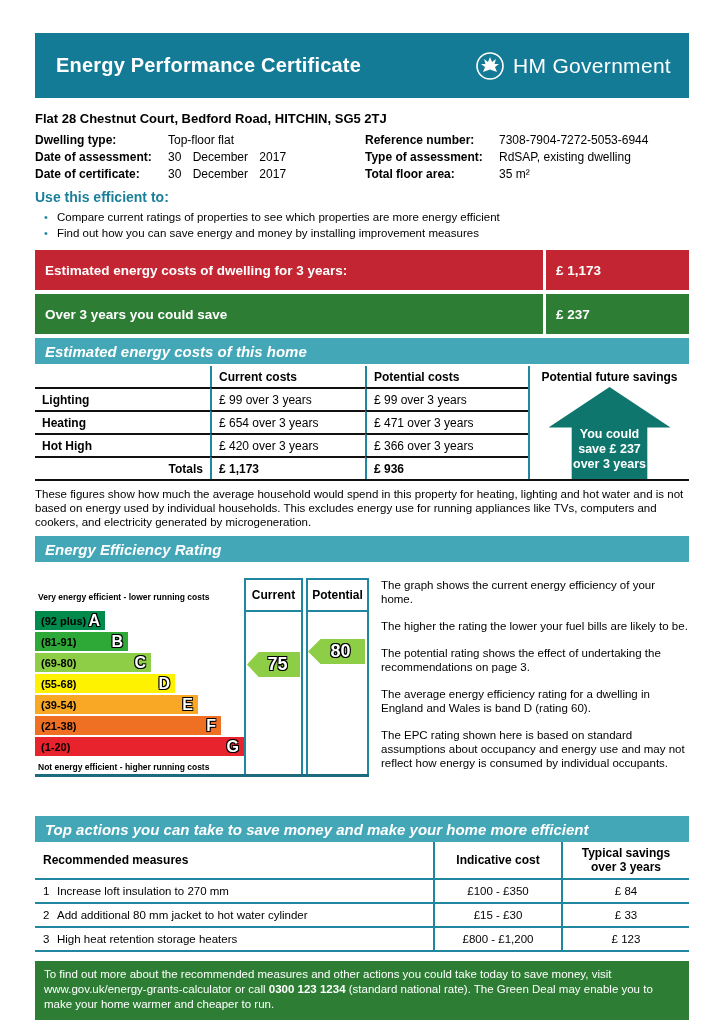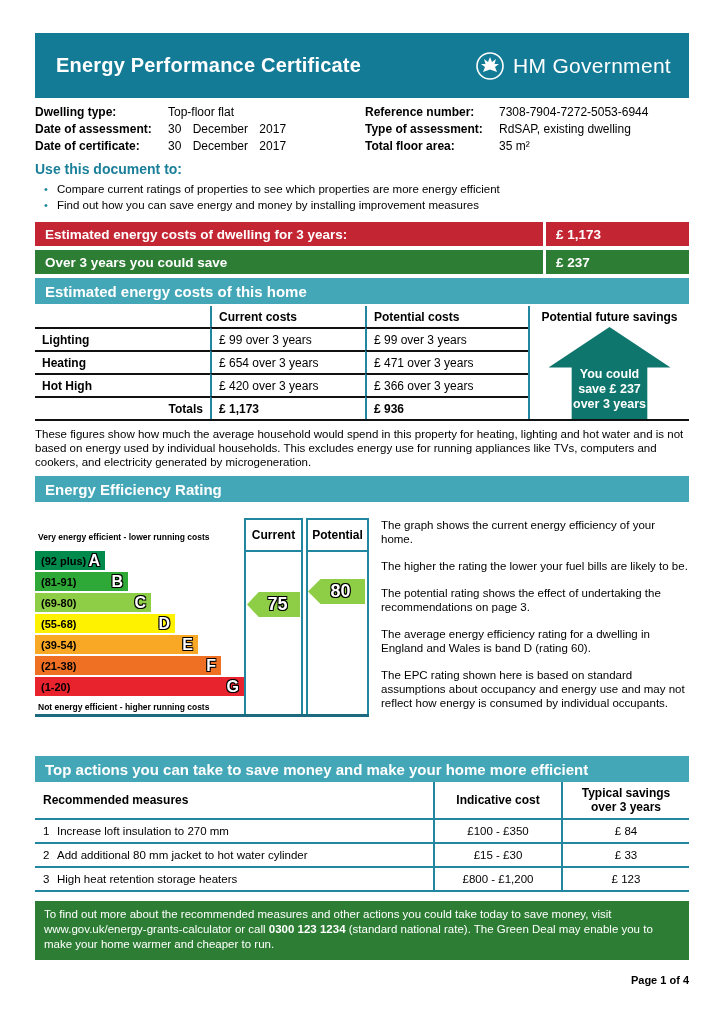--- a/index.html
+++ b/index.html
@@ -28,28 +28,28 @@
   .date-val { word-spacing:8px; }
 
   
   .use-heading { margin-top:8px; color:#1a7f99; font-size:14px; font-weight:bold; }
   .bullets { margin-top:4px; }
   .bullet-row { display:flex; align-items:flex-start; font-size:11.5px; line-height:16px; }
   .bullet-dot { color:#2187a0; font-size:11px; width:22px; text-align:center; flex:0 0 auto; }
 
   
   .bars { margin-top:9px; }
-  .bar { display:flex; height:24px; margin-bottom:4px; color:#fff; font-weight:bold; font-size:13.5px; }
+  .bar { display:flex; height:40px; margin-bottom:4px; color:#fff; font-weight:bold; font-size:13.5px; }
   .bar-label { flex:1; display:flex; align-items:center; padding-left:10px; }
   .bar-gap { width:3px; background:#fff; }
   .bar-value { width:143px; display:flex; align-items:center; padding-left:10px; }
 
   
   .section-bar { background:#44a7b7; height:26px; color:#fff; font-size:15px; font-weight:bold;
-                 display:flex; align-items:center; padding-left:10px; }
+                 display:flex; align-items:center; padding-left:10px;font-style:italic; }
 
   
   .costs-table { margin-top:2px; display:grid; grid-template-columns:175px 155px 163px 1fr; border-bottom:2px solid #111; }
   .ct-cell { font-size:12px; padding:3px 7px; min-height:21px; display:flex; align-items:center; }
   .ct-head { font-weight:bold; }
   .bl { border-left:2px solid #2187a0; }
   .bt { border-top:2px solid #111; }
   .ct-right { justify-content:flex-end; font-weight:bold; }
   .ct-bold { font-weight:bold; }
   .savings-cell { grid-column:4; grid-row:2/6; display:flex; align-items:center; justify-content:center; }
@@ -112,39 +112,40 @@
     <div class="banner-title">Energy Performance Certificate</div>
     <div class="gov-logo">
       <svg class="crest" viewBox="0 0 30 30">
         <circle cx="15" cy="15" r="13" fill="none" stroke="#ffffff" stroke-width="1.6"></circle>
         <path d="M15 6 L17 11 L21 8 L19.5 13 L24 13 L20 16 L22 21 L15 18.5 L8 21 L10 16 L6 13 L10.5 13 L9 8 L13 11 Z" fill="#ffffff"></path>
       </svg>
       <span class="gov-text">HM Government</span>
     </div>
   </div>
 
+  <div class="address">Flat 28 Chestnut Court, Bedford Road, HITCHIN, SG5 2TJ</div>
 
   <div class="info-grid">
     <span class="info-label">Dwelling type:</span>
     <span>Top-floor flat</span>
     <span class="info-label">Reference number:</span>
     <span>7308-7904-7272-5053-6944</span>
 
     <span class="info-label">Date of assessment:</span>
     <span class="date-val">30 December 2017</span>
     <span class="info-label">Type of assessment:</span>
     <span>RdSAP, existing dwelling</span>
 
     <span class="info-label">Date of certificate:</span>
     <span class="date-val">30 December 2017</span>
     <span class="info-label">Total floor area:</span>
     <span>35 m²</span>
   </div>
 
-  <div class="use-heading">Use this document to:</div>
+  <div class="use-heading">Use this efficient to:</div>
   <div class="bullets">
     <div class="bullet-row">
       <span class="bullet-dot">•</span>
       <span>Compare current ratings of properties to see which properties are more energy efficient</span>
     </div>
     <div class="bullet-row">
       <span class="bullet-dot">•</span>
       <span>Find out how you can save energy and money by installing improvement measures</span>
     </div>
   </div>

